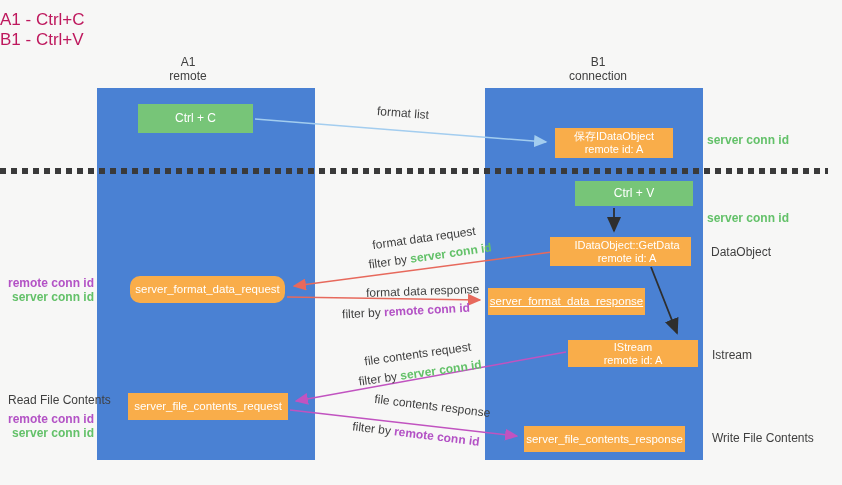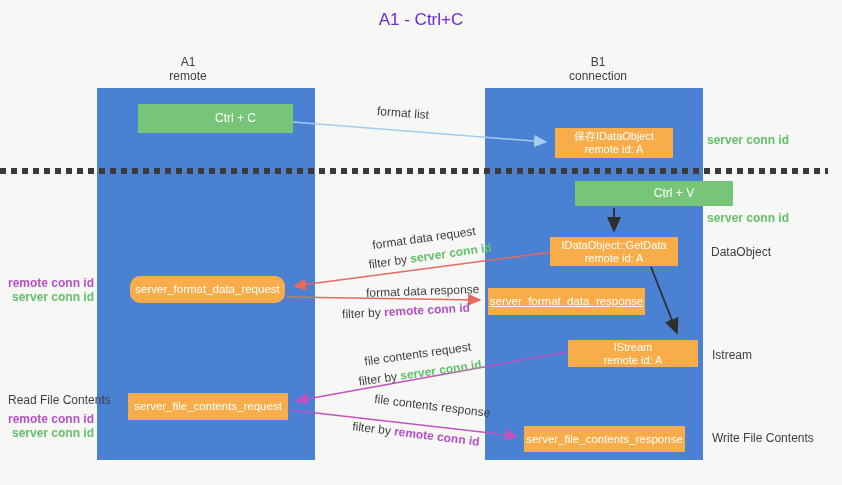--- a/index.html
+++ b/index.html
@@ -7,47 +7,47 @@
     width:842px;height:485px;
     background:#f7f7f6;
     font-family:"Liberation Sans", sans-serif;
     color:#3f3f3f;
     overflow:hidden;
   }
   .canvas{position:relative;width:842px;height:485px;}
 
   .title{
     position:absolute;top:10px;left:0;width:842px;
-    text-align:center;font-size:17px;line-height:20px;color:#6d28d9;
+    font-size:17px;line-height:20px;color:#be185d;
   }
 
   .lane{position:absolute;background:#4a81d3;}
   .lane-left{left:97px;top:88px;width:218px;height:372px;}
   .lane-right{left:485px;top:88px;width:218px;height:372px;}
 
   .lane-header{
     position:absolute;text-align:center;
     font-size:12px;line-height:14px;color:#404040;
   }
   .lane-header-left{left:128px;top:55px;width:120px;}
   .lane-header-right{left:538px;top:55px;width:120px;}
 
   .node{
     position:absolute;display:flex;flex-direction:column;
     align-items:center;justify-content:center;
     color:#ffffff;text-align:center;
     font-size:11.5px;line-height:13px;
   }
-  .green{background:#77c578;padding-left:40px;}
+  .green{background:#77c578;}
   .orange{background:#f9ad4a;}
 
   .n-ctrl-c{left:138px;top:104px;width:115px;height:29px;font-size:12px;}
   .n-save{left:555px;top:128px;width:118px;height:30px;font-size:11px;}
   .n-ctrl-v{left:555px;top:181px;width:118px;height:25px;font-size:12px;margin-left:20px;}
-  .n-getdata{left:550px;top:237px;width:128px;height:29px;font-size:11px;}
+  .n-getdata{left:550px;top:237px;width:128px;height:29px;font-size:11px;padding-left:13px;}
   .n-fmt-req{left:130px;top:276px;width:155px;height:27px;border-radius:10px;}
   .n-fmt-res{left:488px;top:288px;width:157px;height:27px;text-decoration:underline;}
   .n-istream{left:568px;top:340px;width:130px;height:27px;font-size:11px;}
   .n-file-req{left:128px;top:393px;width:160px;height:27px;}
   .n-file-res{left:524px;top:426px;width:161px;height:26px;}
 
   .dotted{
     position:absolute;left:0;top:168px;width:828px;height:6px;
     background:repeating-linear-gradient(90deg,#3a3a3a 0 6px,rgba(0,0,0,0) 6px 11px);
   }
@@ -69,20 +69,21 @@
   .rot-p4{transform:rotate(4.5deg);}
   .rot-p7{transform:rotate(7deg);}
 </style>
 </head>
 <body>
 
 <div class="canvas">
 
   <div class="title">
     <div>A1 - Ctrl+C</div>
+    <div>B1 - Ctrl+V</div>
   </div>
 
   <div class="lane-header lane-header-left">
     <div>A1</div>
     <div>remote</div>
   </div>
   <div class="lane-header lane-header-right">
     <div>B1</div>
     <div>connection</div>
   </div>

